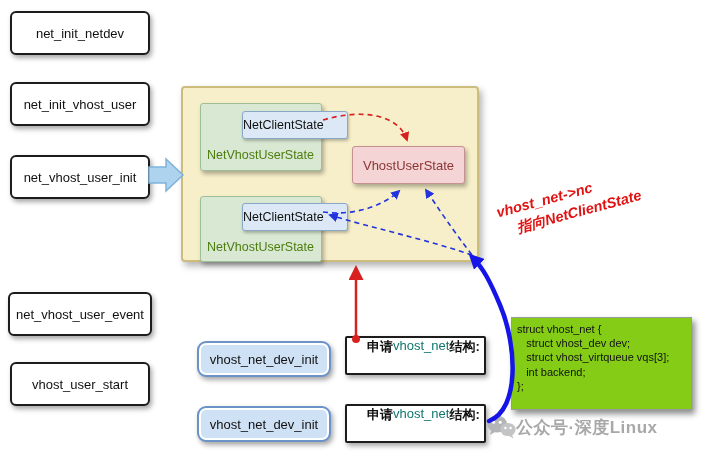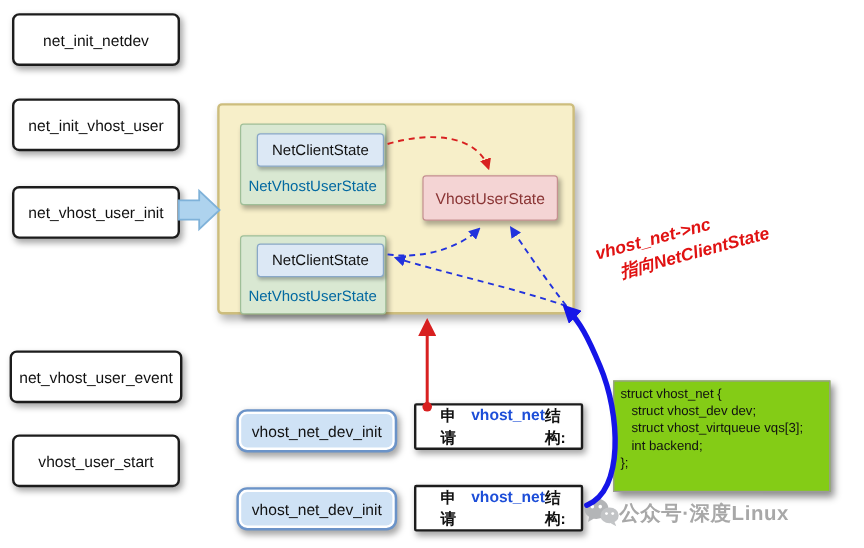--- a/index.html
+++ b/index.html
@@ -21,24 +21,24 @@
   }
   .greenbox {
     position:absolute; width:122px; background:#d9e8d2;
     border:1px solid #9fbf98; border-radius:3px;
     box-shadow:2px 3px 4px rgba(0,0,0,.3); box-sizing:border-box;
   }
   .innerblue {
     position:absolute; width:106px; height:28px; background:#dce8f5;
     border:1px solid #89a8c8; border-radius:3px;
     box-shadow:1px 2px 3px rgba(0,0,0,.25);
-    display:flex; align-items:center; justify-content:center;
-    font-size:12.5px; box-sizing:border-box;
+    display:flex; align-items:center; justify-content:flex-start;
+    font-size:12.5px; box-sizing:border-box;margin-left:28px;
   }
-  .greenlabel { position:absolute; font-size:12.5px; color:#0369a1; }
+  .greenlabel { position:absolute; font-size:12.5px; color:#4d7c0f; }
   .pinkbox {
     position:absolute; left:352px; top:146px; width:113px; height:38px;
     background:#f4d4d4; border:1px solid #c59090; border-radius:3px;
     box-shadow:2px 3px 4px rgba(0,0,0,.3);
     display:flex; align-items:center; justify-content:center;
     font-size:13px; color:#8a3535; box-sizing:border-box;text-align:right;
   }
   .devinit {
     position:absolute; width:134px; height:36px; background:#cfe2f5;
     border:2px solid #6b93c8; border-radius:9px;
@@ -46,21 +46,21 @@
     display:flex; align-items:center; justify-content:center;
     font-size:13px; box-sizing:border-box;
   }
   .alloc {
     position:absolute; width:141px; height:39px; background:#ffffff;
     border:2px solid #1c1c1c; border-radius:2px;
     box-shadow:2px 3px 5px rgba(0,0,0,.35);
     display:flex; padding-left:20px;
     font-size:13px; font-weight:600; box-sizing:border-box;
   }
-  .alloc .em { color:#1d4ed8; font-weight:700; }
+  .alloc .em { color:#0f766e; font-weight:400; }
   .codebox {
     position:absolute; left:511px; top:317px; width:181px; height:93px;
     background:#84cc16; border:1px solid #9a9a9a;
     box-shadow:3px 4px 6px rgba(0,0,0,.45);
     padding:4px 0 0 5px; box-sizing:border-box;
     font-size:11px; line-height:14.2px; color:#111;
   }
   .codeline { white-space:pre; }
   .annotation {
     position:absolute; left:494px; top:203px; width:195px;

